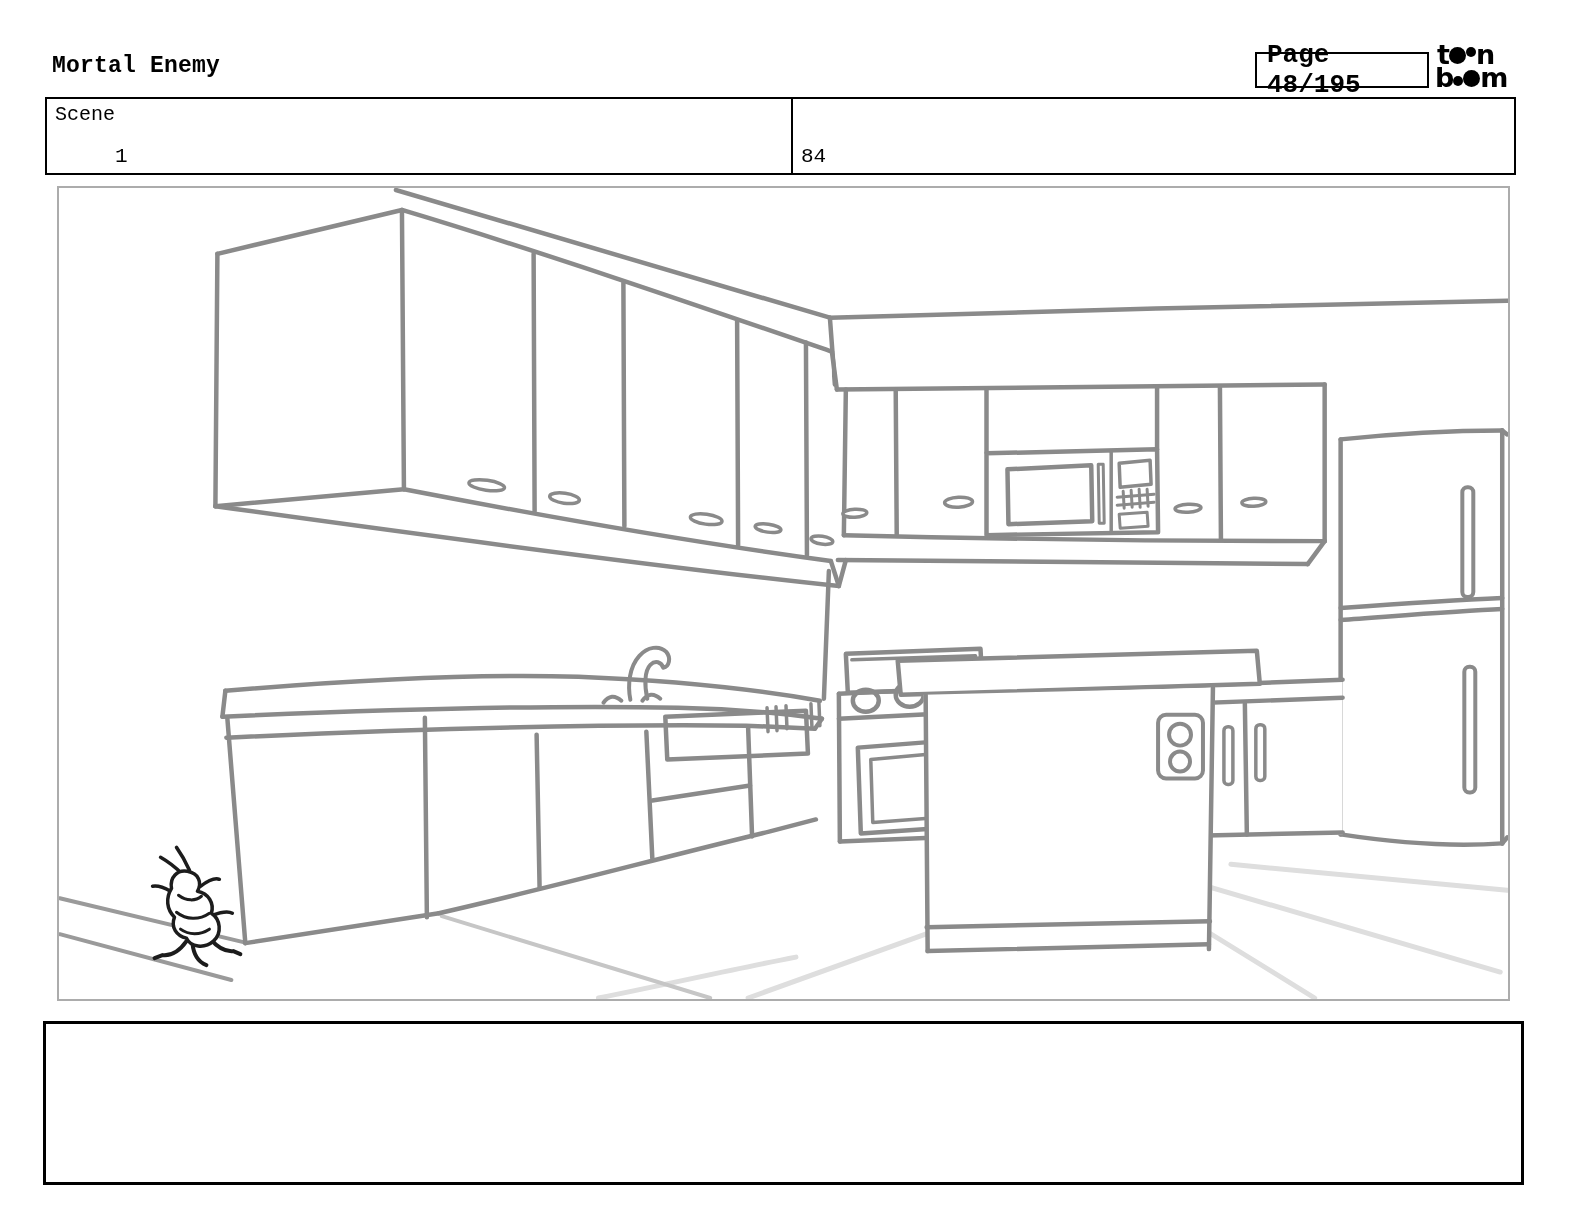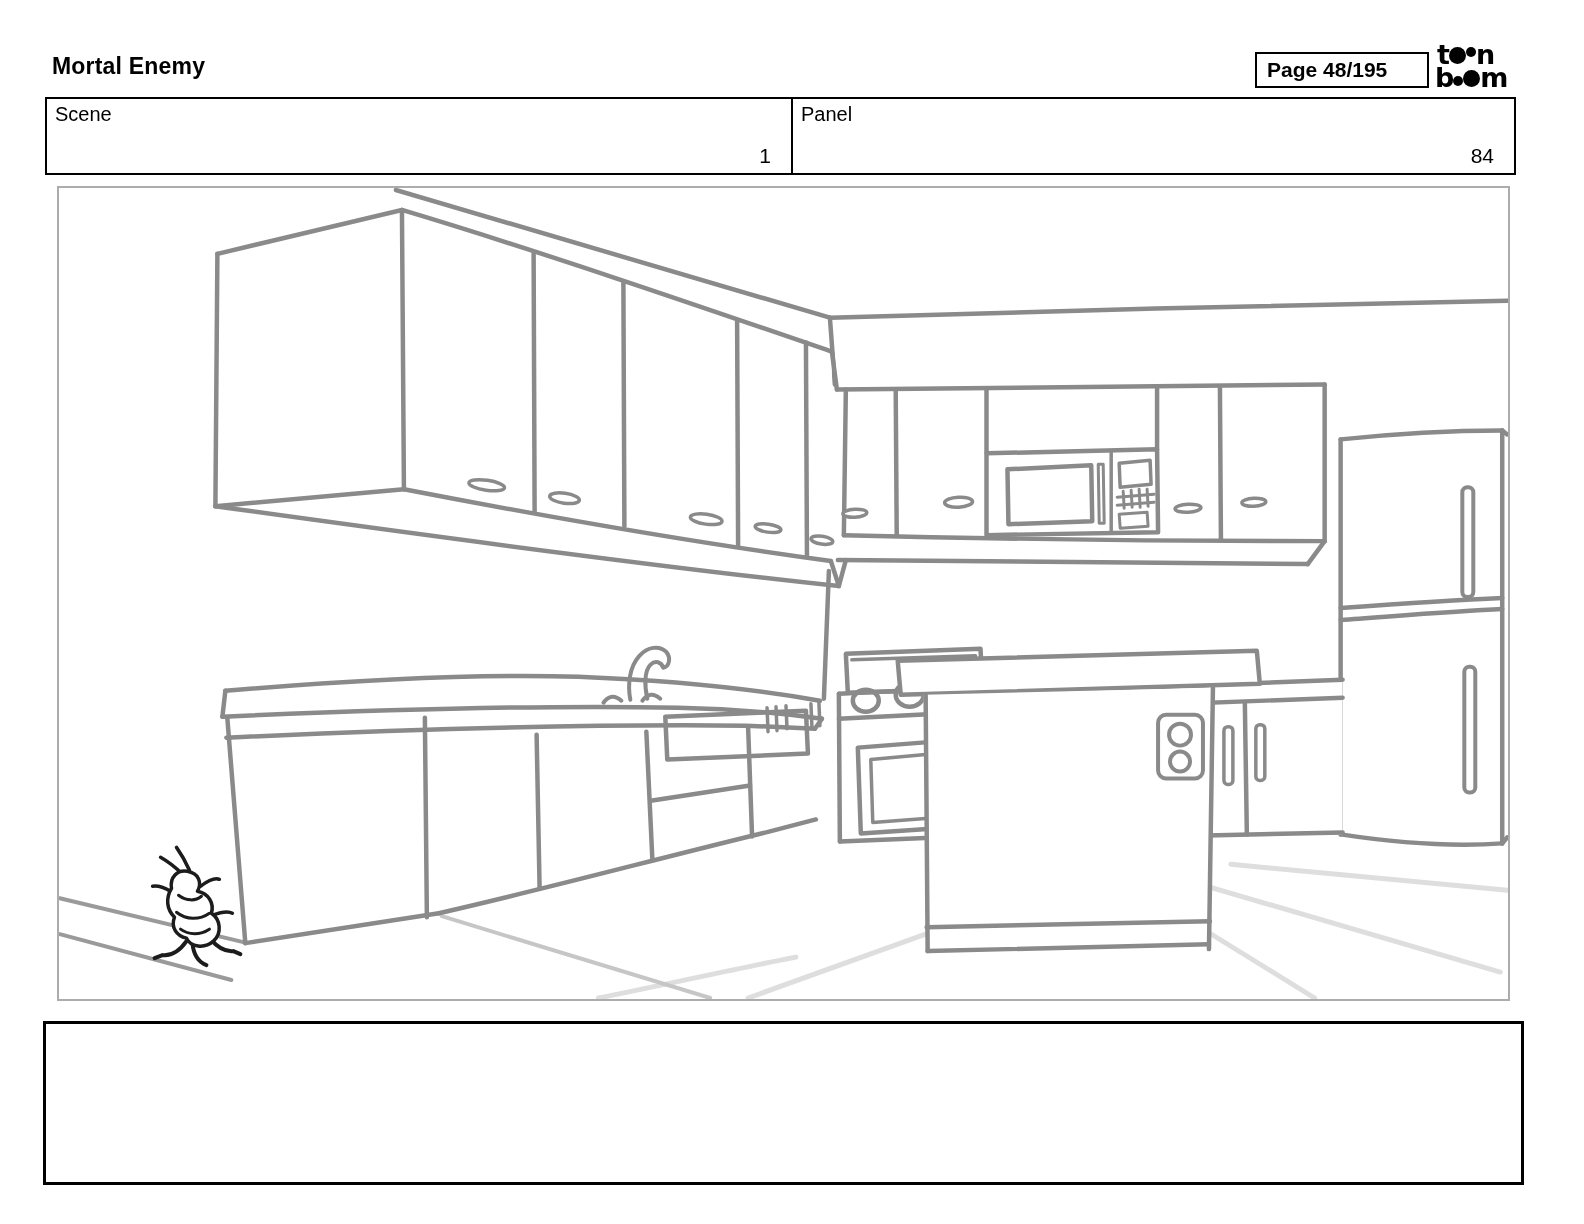--- a/index.html
+++ b/index.html
@@ -1,35 +1,35 @@
 <!DOCTYPE html>
 <html><head>
 <meta charset="utf-8">
 <style>
   html,body{margin:0;padding:0;background:#ffffff;}
   body{width:1584px;height:1224px;position:relative;font-family:"Liberation Sans",sans-serif;color:#000;}
-  .abs{position:absolute;}
+  .abs{position:absolute;font-family:Liberation Mono, monospace;}
 
   
   #title{left:52px;top:53px;font-size:23px;font-weight:bold;letter-spacing:.2px;}
   #page-box{left:1255px;top:52px;width:160px;height:32px;border:2px solid #000;
-            display:flex;align-items:center;padding-left:10px;font-size:21px;font-weight:bold;}
+            display:flex;align-items:center;padding-left:10px;font-size:26px;font-weight:bold;}
   
   #logo{left:1437px;top:42px;width:84px;height:56px;font-weight:bold;font-size:27px;line-height:24px;
         letter-spacing:-1px;font-family:"DejaVu Sans","Liberation Sans",sans-serif;}
   #logo .row{display:flex;align-items:center;height:26px;}
   #logo .row2{margin-left:-2px;margin-top:-3px;}
   #logo .dot{background:#000;border-radius:50%;display:inline-block;}
   #logo .big{width:17px;height:17px;}
   #logo .small{width:10px;height:10px;margin-top:-6px;}
   #logo .row2 .small{margin-top:6px;}
 
   
   #info-table{left:45px;top:97px;width:1467px;height:74px;border:2px solid #000;display:flex;}
-  .cell{display:flex;flex-direction:column;justify-content:space-between;padding:4px 16px 5px 8px;box-sizing:border-box;}
+  .cell{display:flex;flex-direction:row;padding:4px 24px 5px 8px;box-sizing:border-box;}
   .cell .lbl{font-size:20px;}
   .cell .val{font-size:21px;align-self:flex-end;padding-right:4px;}
   #cell-scene{width:746px;border-right:2px solid #000;}
   #cell-panel{flex:1;}
 
   
   #panel-frame{left:57px;top:186px;width:1449px;height:811px;border:2px solid #acacac;background:#fff;overflow:hidden;}
   #panel-frame svg{display:block;}
 
   
@@ -59,21 +59,20 @@
       <span>m</span>
     </div>
 </div>
 
 <div class="abs" id="info-table">
   <div class="cell" id="cell-scene">
     <span class="lbl">Scene</span>
     <span class="val">1</span>
   </div>
   <div class="cell" id="cell-panel">
-    <span class="lbl">Panel</span>
     <span class="val">84</span>
   </div>
 </div>
 
 <div class="abs" id="panel-frame" title="Hand-drawn line-art kitchen: upper wall cabinets in perspective on the left, back wall cabinets with built-in microwave, refrigerator on the right, base counter with sink faucet and dishwasher, stove, center island with power outlet, tiled floor, and a small cartoon cockroach running on the floor at lower left">
   <svg width="1449" height="811" viewBox="0 0 1451 813" fill="none" stroke-linecap="round" stroke-linejoin="round">
 
     <g stroke-width="5" fill="none" stroke="#dedede">
       <path d="M690 812 L1068 676 L1444 786"></path>
       <path d="M1096 712 L1258 812"></path>

